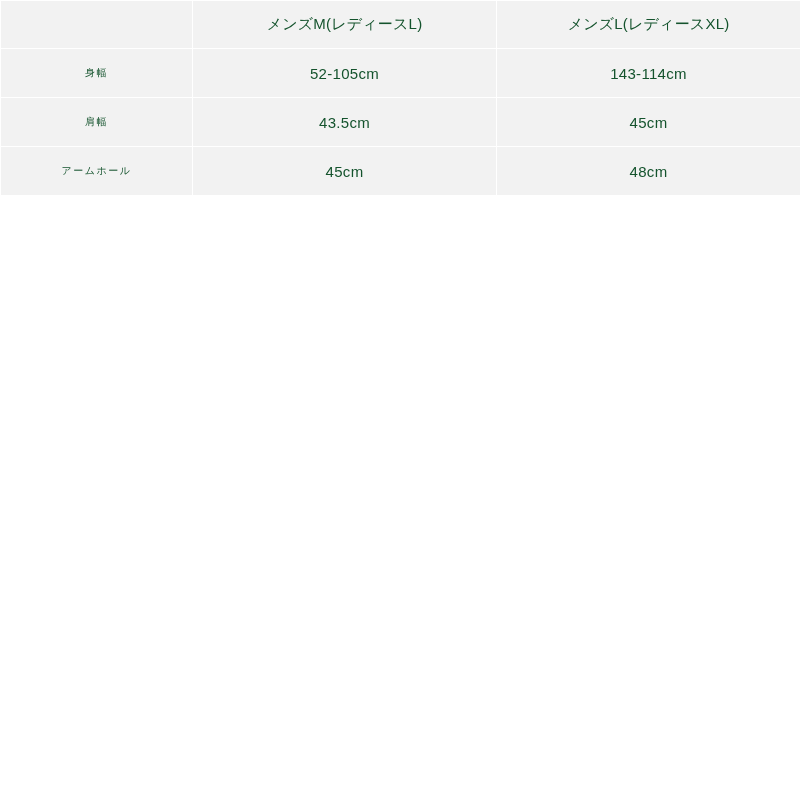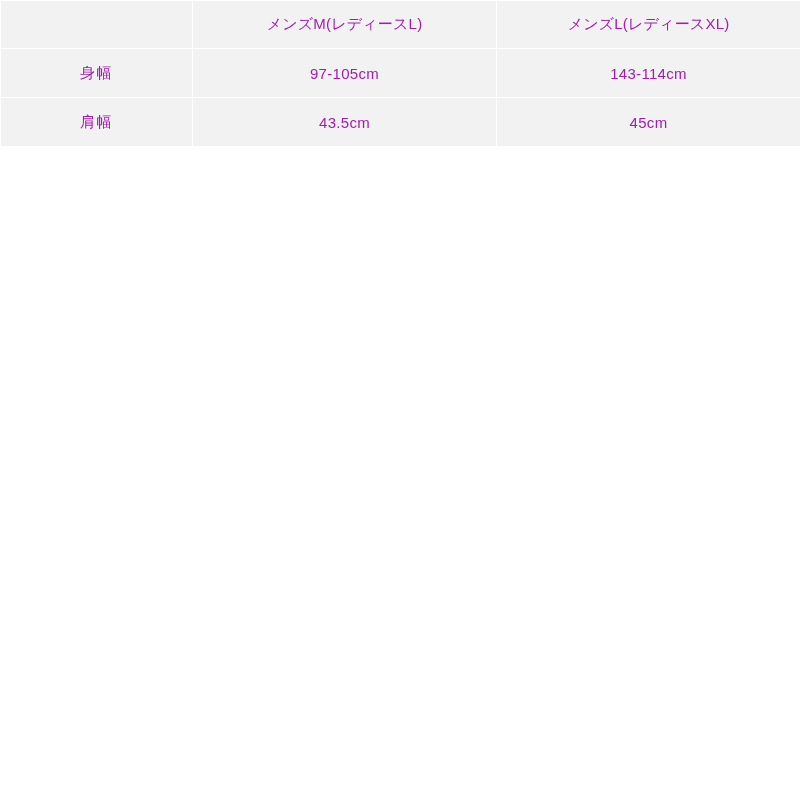--- a/index.html
+++ b/index.html
@@ -28,39 +28,39 @@
   }
   table.size-table td,
   table.size-table th {
     border: 1px solid #ffffff;
     background: #f2f2f2;
     padding: 0;
     margin: 0;
     text-align: center;
     vertical-align: middle;
     font-weight: normal;
-    color: #a21caf;
+    color: #14532d;
   }
   
   col.c-label { width: 192px; }
   col.c-val   { width: 304px; }
 
   thead tr { height: 48px; }
   tbody tr { height: 49px; }
 
   th.head-cell {
     font-size: 15px;
     font-weight: bold;
     letter-spacing: 0.2px;
   }
   th.head-blank {
     font-size: 15px;
   }
   td.row-label {
-    font-size: 15px;
+    font-size: 10px;
     letter-spacing: 1.5px;
   }
   td.row-value {
     font-size: 15px;
     letter-spacing: 0.3px;
   }
   .below-blank {
     width: 800px;
     background: #ffffff;
   }
@@ -79,26 +79,31 @@
     <thead>
       <tr>
         <th class="head-blank"></th>
         <th class="head-cell">メンズM(レディースL)</th>
         <th class="head-cell">メンズL(レディースXL)</th>
       </tr>
     </thead>
     <tbody>
       <tr>
         <td class="row-label">身幅</td>
-        <td class="row-value">97-105cm</td>
+        <td class="row-value">52-105cm</td>
         <td class="row-value">143-114cm</td>
       </tr>
       <tr>
         <td class="row-label">肩幅</td>
         <td class="row-value">43.5cm</td>
         <td class="row-value">45cm</td>
+      </tr>
+      <tr>
+        <td class="row-label">アームホール</td>
+        <td class="row-value">45cm</td>
+        <td class="row-value">48cm</td>
       </tr>
     </tbody>
   </table>
 
   <div class="below-blank"></div>
 
 </div>
 
 </body></html>

